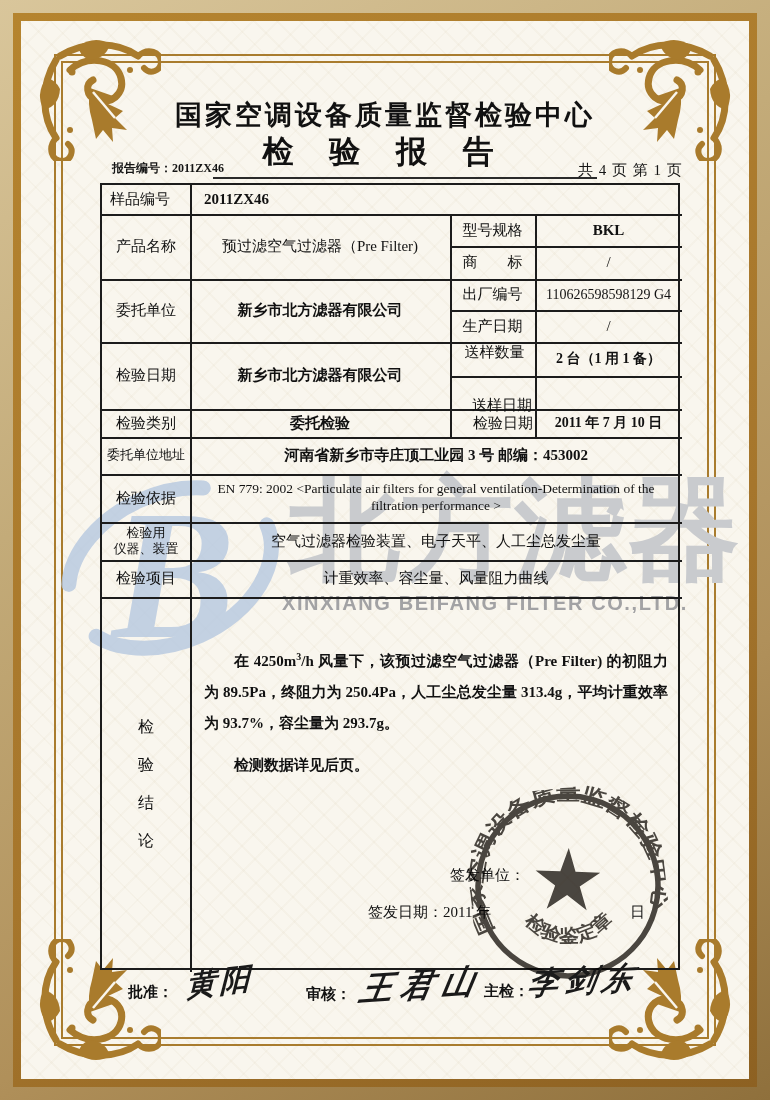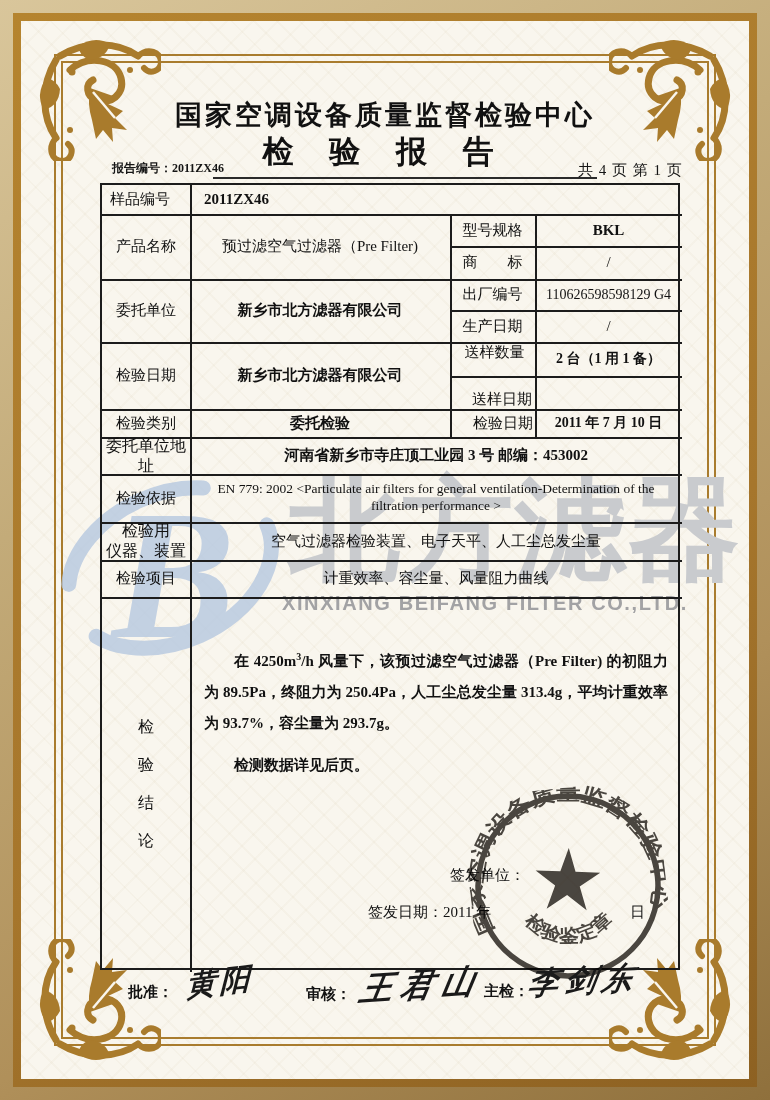--- a/index.html
+++ b/index.html
@@ -53,21 +53,21 @@
 
   
   .tbl{position:absolute;left:100px;top:183px;width:580px;height:787px;border:2px solid #1c1c1c;z-index:4;}
   .hl,.vl{position:absolute;background:#1c1c1c;}
   .hl{height:1.5px;}
   .vl{width:1.5px;}
   .cell{position:absolute;display:flex;align-items:center;justify-content:center;
     font-size:15px;color:#111;text-align:center;line-height:1.25;}
   .cell.left{justify-content:flex-start;padding-left:14px;text-align:left;}
   .cell.bold{font-weight:700;}
-  .cell.small{font-size:16px;}
+  .cell.small{font-size:13px;}
   .cell.multiline{flex-direction:column;}
   .concl-label{position:absolute;left:0;top:412px;width:88px;height:375px;z-index:4;
     display:flex;flex-direction:column;align-items:center;justify-content:center;gap:17px;
     font-size:16px;color:#111;}
   .concl-body{position:absolute;left:102px;top:456px;width:464px;z-index:4;
     font-size:15px;line-height:31px;color:#111;text-align:justify;font-weight:bold;}
   .concl-body p{margin:0;text-indent:2em;}
   .concl-body p.note{margin-top:11px;}
   sup{font-size:10px;}
 
@@ -184,21 +184,21 @@
     <div class="cell bold" style="left:88px;top:94px;width:260px;height:63px">新乡市北方滤器有限公司</div>
     <div class="cell" style="left:348px;top:94px;width:85px;height:31px">出厂编号</div>
     <div class="cell" style="left:433px;top:94px;width:147px;height:31px;font-size:14px">110626598598129 G4</div>
     <div class="cell" style="left:348px;top:125px;width:85px;height:32px">生产日期</div>
     <div class="cell" style="left:433px;top:125px;width:147px;height:32px">/</div>
 
     <div class="cell" style="left:0;top:157px;width:88px;height:67px">检验日期</div>
     <div class="cell bold" style="left:88px;top:157px;width:260px;height:67px">新乡市北方滤器有限公司</div>
     <div class="cell" style="left:350px;top:157px;width:85px;height:20px">送样数量</div>
     <div class="cell bold" style="left:433px;top:157px;width:147px;height:34px;font-size:14px">2 台（1 用 1 备）</div>
-    <div class="cell" style="left:348px;top:198px;width:104px;height:33px">送样日期</div>
+    <div class="cell" style="left:348px;top:204px;width:104px;height:33px">送样日期</div>
 
     <div class="cell" style="left:0;top:224px;width:88px;height:28px">检验类别</div>
     <div class="cell bold" style="left:88px;top:224px;width:260px;height:28px">委托检验</div>
     <div class="cell" style="left:348px;top:224px;width:106px;height:28px">检验日期</div>
     <div class="cell bold" style="left:433px;top:224px;width:147px;height:28px;font-size:14px">2011 年 7 月 10 日</div>
 
     <div class="cell small" style="left:0;top:252px;width:88px;height:37px">委托单位地址</div>
     <div class="cell bold" style="left:88px;top:252px;width:492px;height:37px">河南省新乡市寺庄顶工业园 3 号  邮编：453002</div>
 
     <div class="cell" style="left:0;top:289px;width:88px;height:48px">检验依据</div>

